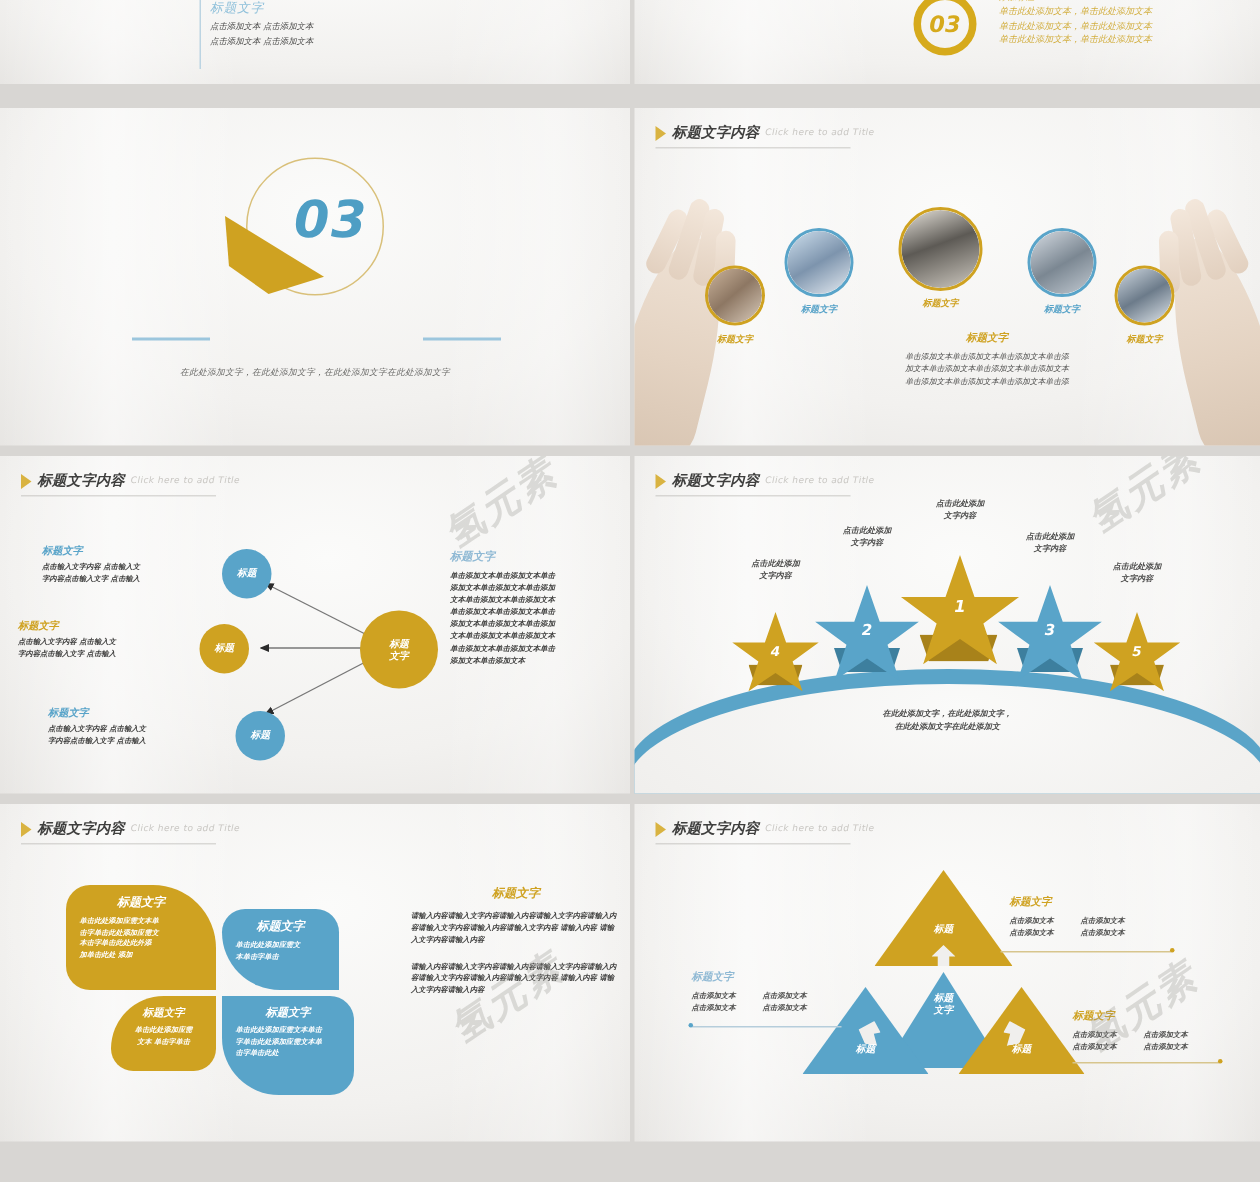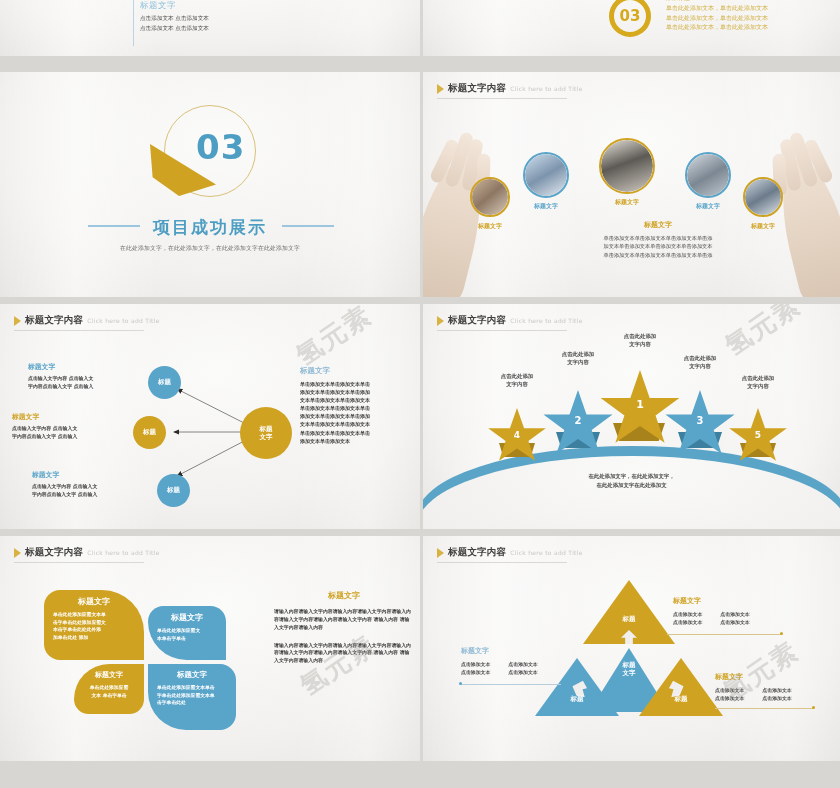--- a/index.html
+++ b/index.html
@@ -2,21 +2,21 @@
 <html><head>
 <meta charset="utf-8">
 <style>
   html,body{margin:0;padding:0;}
   body{
     width:840px;height:788px;
     background:#d8d6d3;
     font-family:"DejaVu Sans","Liberation Sans",sans-serif;
     overflow:hidden;
   }
-  .sheet{position:relative;width:840px;height:788px;}
+  .sheet{position:relative;width:840px;height:788px;font-style:italic;}
 
   
   .slide{
     position:absolute;
     background:
       radial-gradient(120% 140% at 52% 30%, #fbfbfa 0%, #f2f1ef 42%, #e2e0dd 78%, #d6d4d1 100%);
     overflow:hidden;
     box-sizing:border-box;
   }
   .slide::after{ 
@@ -185,21 +185,20 @@
     </div>
   </div>
 
   <div class="slide" id="s3">
     <div class="layer">
       <div class="circ"></div>
       <div class="leaf2"></div>
       <div class="big">03</div>
       <div class="dash l"></div>
       <div class="dash r"></div>
-      <div class="ttl">项目成功展示</div>
       <div class="sub">在此处添加文字，在此处添加文字，在此处添加文字在此处添加文字</div>
     </div>
   </div>
 
   <div class="slide" id="s4">
     <div class="layer">
 
       <div class="hand l">
         <div class="finger" style="left:2px;top:-16px;height:46px;transform:rotate(12deg);"></div>
         <div class="finger" style="left:16px;top:-26px;height:56px;transform:rotate(5deg);"></div>

